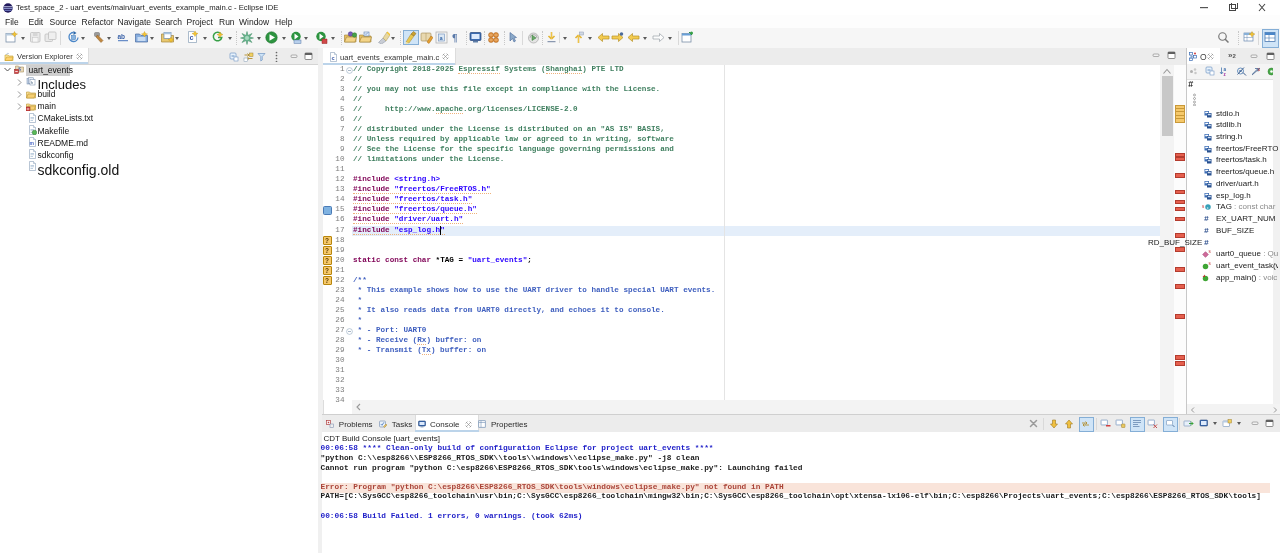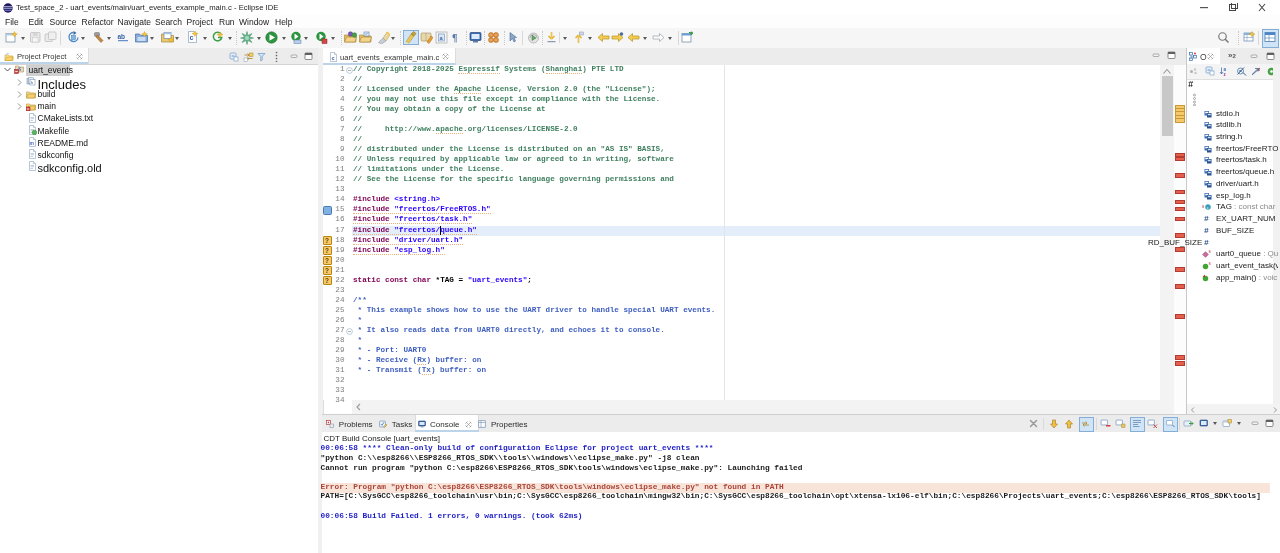--- a/index.html
+++ b/index.html
@@ -349,26 +349,26 @@
       <rect x="5" y="14" width="5" height="1.3" fill="#9db6d0"></rect>
     </svg>
     <div class="a" style="left:37.5px;top:149.57999999999998px;font-size:8.5px;color:#111">sdkconfig</div>
     <svg class="a" style="left:27.5px;top:161.12px" width="9" height="10" viewBox="0 0 18 20">
       <path d="M3 1 L11 1 L15 5 L15 19 L3 19 Z" fill="#fff" stroke="#8aa0b8" stroke-width="1.2"></path>
       <path d="M11 1 L11 5 L15 5" fill="#e8eef5" stroke="#8aa0b8" stroke-width="1"></path>
       <rect x="5" y="8" width="7" height="1.3" fill="#9db6d0"></rect>
       <rect x="5" y="11" width="7" height="1.3" fill="#9db6d0"></rect>
       <rect x="5" y="14" width="5" height="1.3" fill="#9db6d0"></rect>
     </svg>
-    <div class="a" style="left:37.5px;top:161.62px;font-size:11px;color:#111">sdkconfig.old</div>
+    <div class="a" style="left:37.5px;top:161.62px;font-size:14px;color:#111">sdkconfig.old</div>
   </div>
 <div class="a" id="lefthdr"></div>
 <div class="a" id="lefttab"></div>
 <div class="a" id="lefttab-ul"></div>
-<div class="a hdrtxt" style="left:17px;top:52px">Project Project</div>
+<div class="a hdrtxt" style="left:17px;top:52px">Version Explorer</div>
 <div class="a" id="sashL"></div>
 <div class="a" id="edhdr"></div>
 <div class="a" id="edtab"></div>
 <div class="a" id="edtab-ul"></div>
 <div class="a hdrtxt" style="left:340px;top:52.5px">uart_events_example_main.c</div>
 <svg class="a" style="left:329px;top:51.5px" width="9" height="10" viewBox="0 0 18 20">
     <path d="M3 1 L11 1 L15 5 L15 19 L3 19 Z" fill="#fff" stroke="#8aa0b8" stroke-width="1.2"></path>
     <path d="M11 1 L11 5 L15 5" fill="#e8eef5" stroke="#8aa0b8" stroke-width="1"></path>
     <text x="5" y="15" font-size="11" fill="#3858a8" font-family="Liberation Mono" font-weight="bold">c</text>
   </svg>
@@ -417,30 +417,28 @@
 <svg class="a" style="left:304px;top:52px" width="9" height="9" viewBox="0 0 18 18">
     <rect x="2" y="2" width="14" height="13" rx="1.5" fill="#fff" stroke="#606060" stroke-width="1.4"></rect>
     <rect x="2" y="2" width="14" height="4" fill="#606060"></rect>
   </svg>
 <div class="a" id="codearea"></div>
 <div class="a" id="curline"></div>
 <div class="a" style="left:724px;top:65px;width:1px;height:335px;background:#e4e4e4"></div>
 <div class="a" id="code" style="left:353px;top:65px">
     <div class="cl cmt" style="color:#3F7F5F">// Copyright 2018-2025 <span class="sq">Espressif</span> Systems (<span class="sq">Shanghai</span>) PTE LTD</div>
     <div class="cl cmt" style="color:#3F7F5F">//</div>
-    <div class="cl cmt" style="color:#3F7F5F">// Licensed under the <span class="sq">Apache</span> License, Version 2.0 (the "License");</div>
     <div class="cl cmt" style="color:#3F7F5F">// you may not use this file except in compliance with the License.</div>
-    <div class="cl cmt" style="color:#3F7F5F">// You may obtain a copy of the License at</div>
     <div class="cl cmt" style="color:#3F7F5F">//</div>
     <div class="cl cmt" style="color:#3F7F5F">//     http://www.<span class="sq">apache</span>.org/licenses/LICENSE-2.0</div>
     <div class="cl cmt" style="color:#3F7F5F">//</div>
     <div class="cl cmt" style="color:#3F7F5F">// distributed under the License is distributed on an "AS IS" BASIS,</div>
     <div class="cl cmt" style="color:#3F7F5F">// Unless required by applicable law or agreed to in writing, software</div>
+    <div class="cl cmt" style="color:#3F7F5F">// See the License for the specific language governing permissions and</div>
     <div class="cl cmt" style="color:#3F7F5F">// limitations under the License.</div>
-    <div class="cl cmt" style="color:#3F7F5F">// See the License for the specific language governing permissions and</div>
     <div class="cl" style="color:#000"></div>
     <div class="cl" style="color:#000"><span class="kw">#include</span> <span class="str">&lt;string.h&gt;</span></div>
     <div class="cl" style="color:#000"><span class="sq"><span class="kw">#include</span> <span class="str">"freertos/FreeRTOS.h"</span></span></div>
     <div class="cl" style="color:#000"><span class="sq"><span class="kw">#include</span> <span class="str">"freertos/task.h"</span></span></div>
     <div class="cl" style="color:#000"><span class="sq"><span class="kw">#include</span> <span class="str">"freertos/queue.h"</span></span></div>
     <div class="cl" style="color:#000"><span class="sq"><span class="kw">#include</span> <span class="str">"driver/uart.h"</span></span></div>
     <div class="cl" style="color:#000"><span class="sq"><span class="kw">#include</span> <span class="str">"esp_log.h"</span></span></div>
     <div class="cl" style="color:#000"></div>
     <div class="cl" style="color:#000"></div>
     <div class="cl" style="color:#000"><span class="kw">static</span> <span class="kw">const</span> <span class="kw">char</span> *TAG = <span class="str">"uart_events"</span>;</div>

